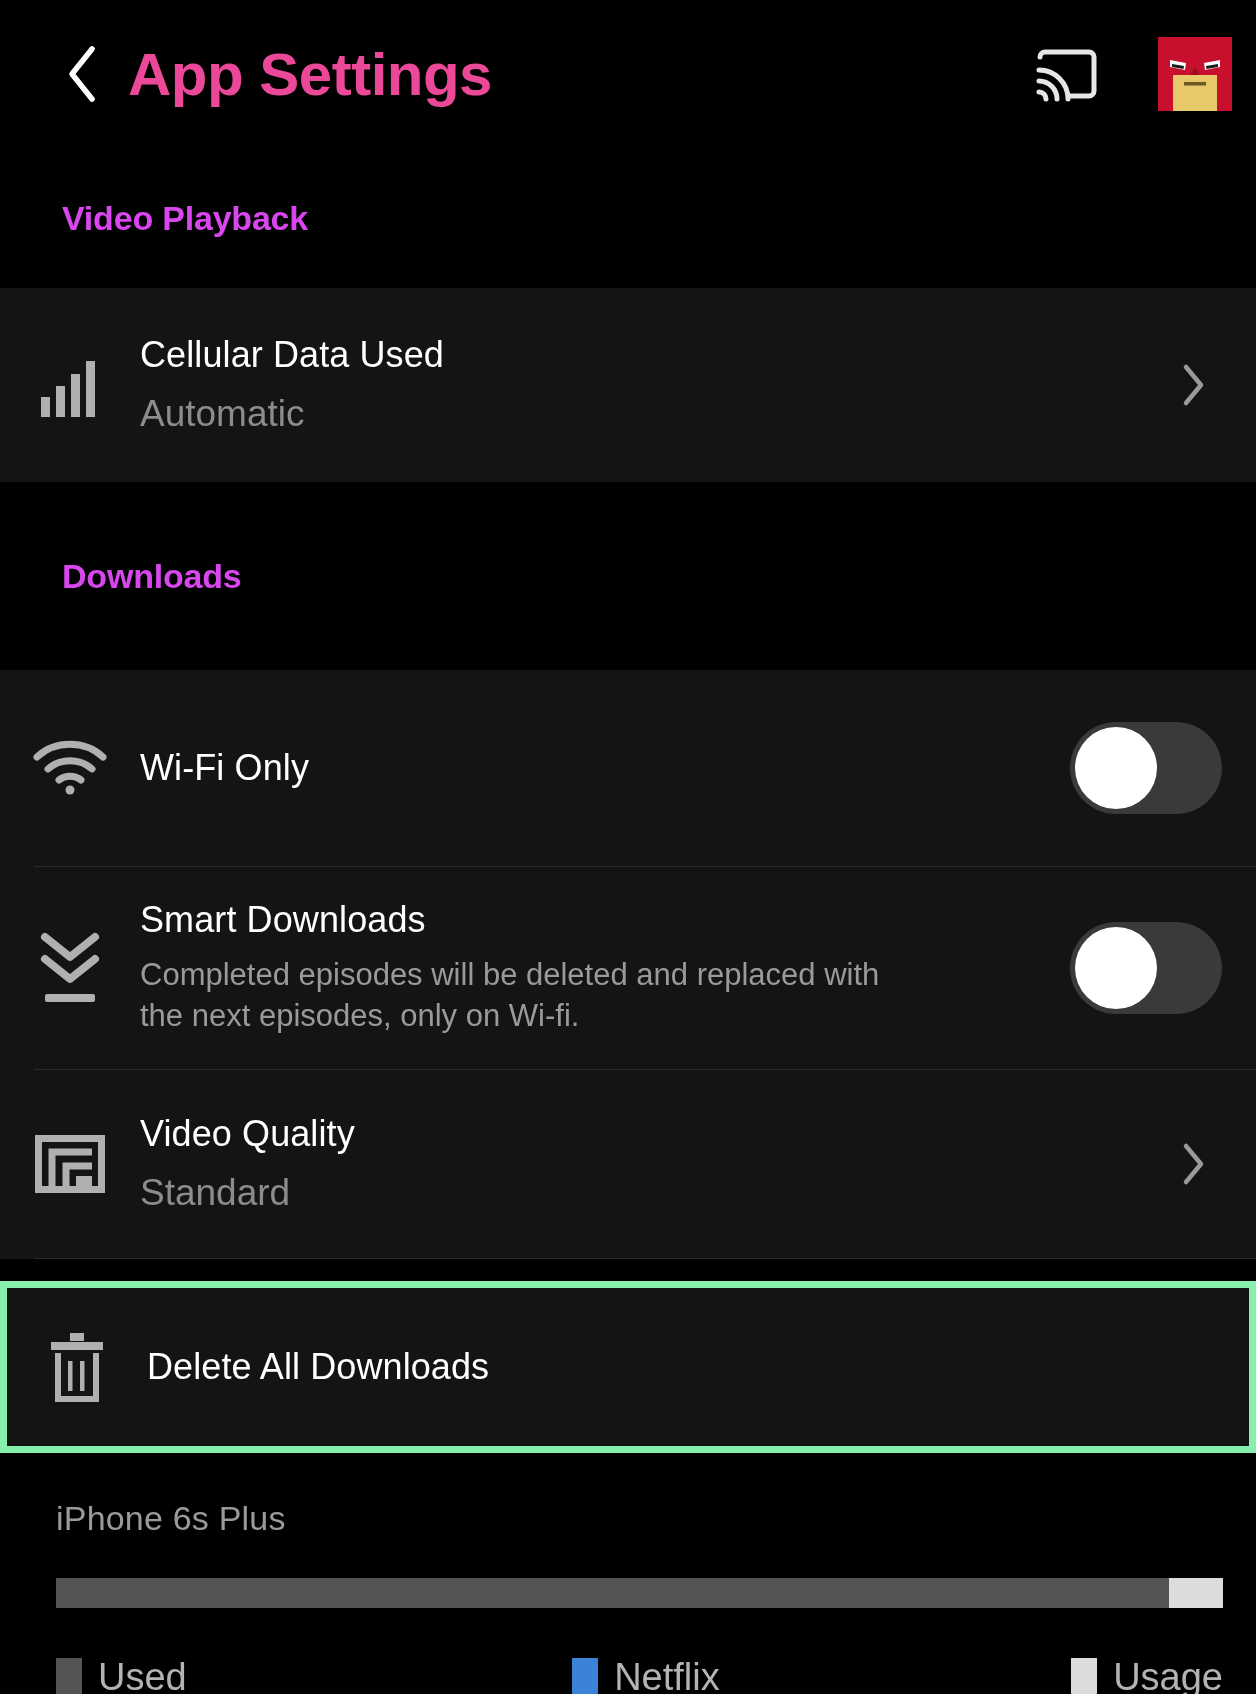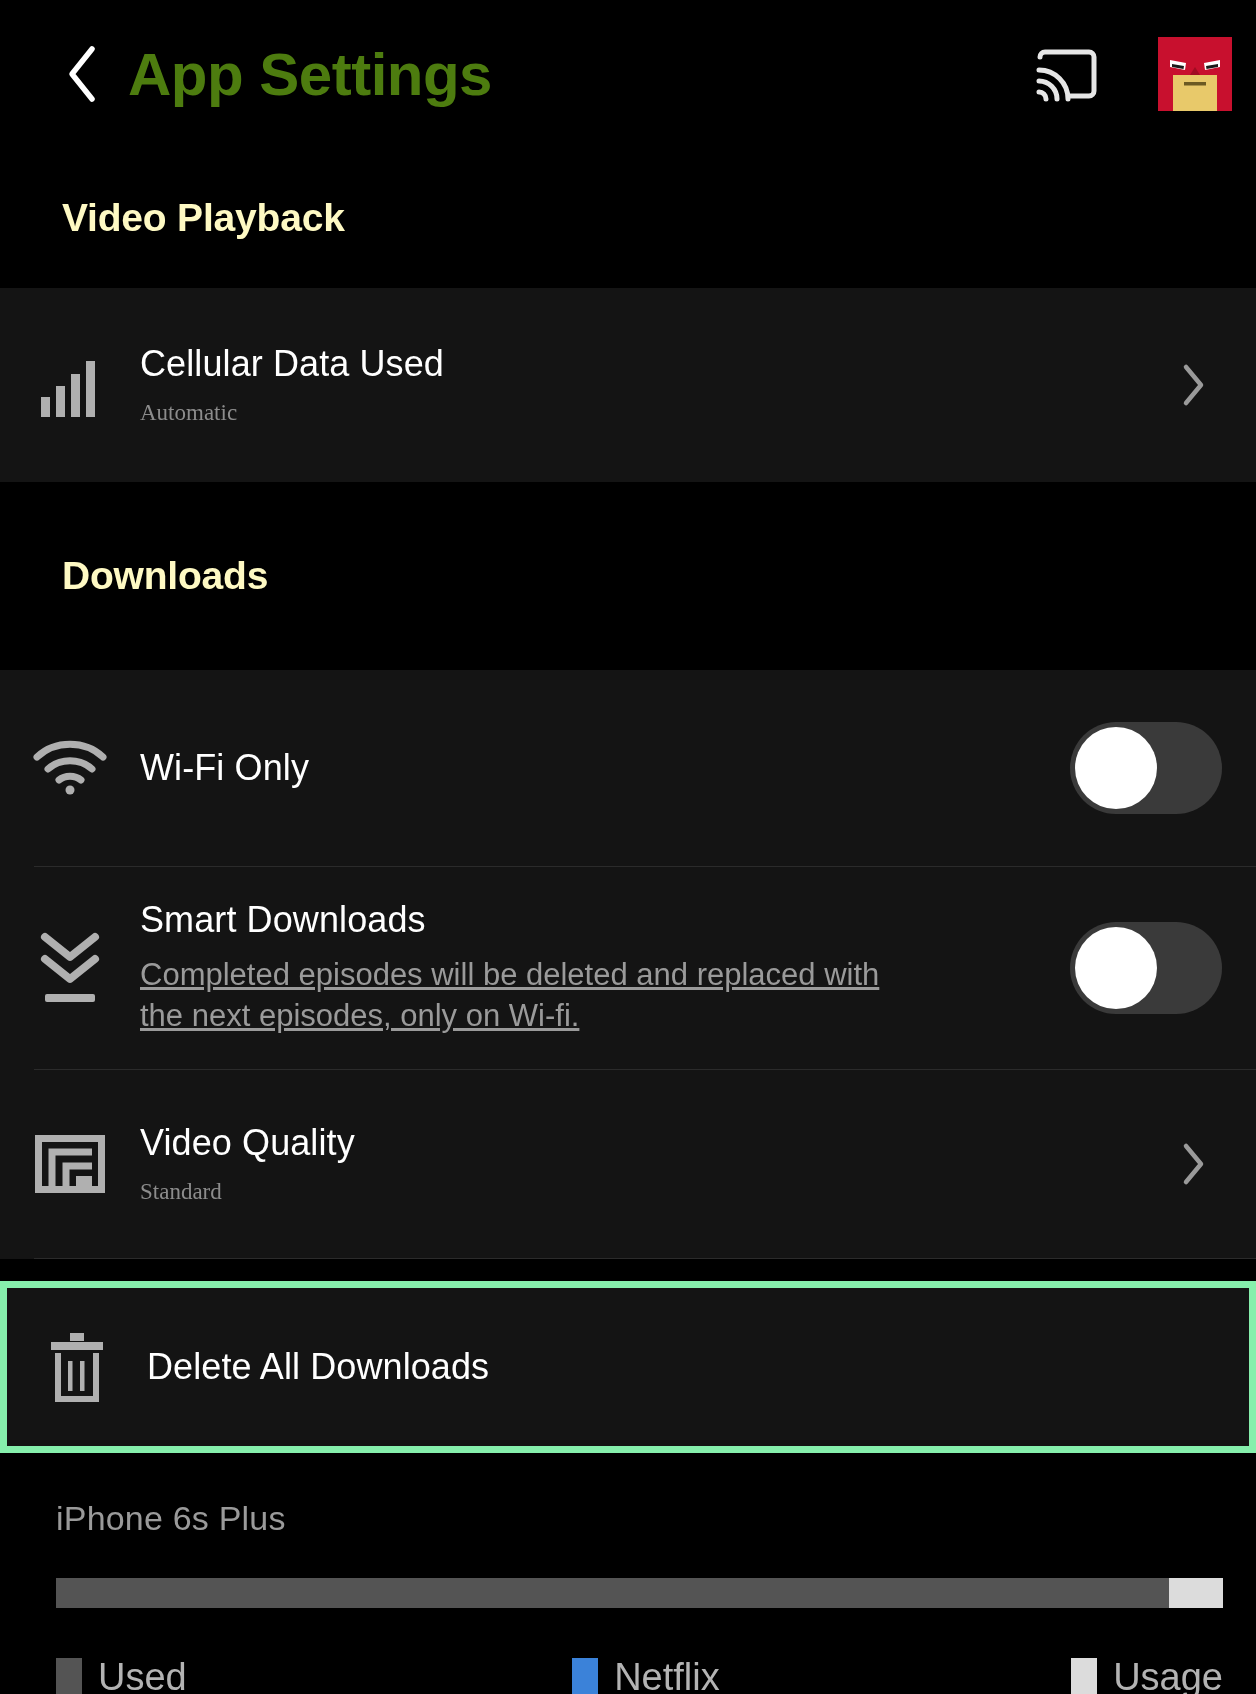--- a/index.html
+++ b/index.html
@@ -34,21 +34,21 @@
     flex: 0 0 auto;
     display: flex;
     align-items: center;
     justify-content: center;
     cursor: pointer;
   }
   .back-chevron svg { display: block; }
   .page-title {
     font-size: 60px;
     font-weight: 700;
-    color: #4d7c0f;
+    color: #ec4899;
     letter-spacing: -0.5px;
     margin-left: 26px;
     white-space: nowrap;
   }
   .header-spacer { flex: 1 1 auto; }
   .cast-icon {
     width: 70px; height: 60px;
     display: flex; align-items: center; justify-content: center;
     margin-right: 56px;
     cursor: pointer;
@@ -57,22 +57,22 @@
     width: 74px; height: 74px;
     flex: 0 0 auto;
     background: #c8102e;
     position: relative;
     overflow: hidden;
     cursor: pointer;
   }
 
   
   .section-title {
-    color: #fef9c3;
-    font-size: 39px;
+    color: #d946ef;
+    font-size: 34px;
     font-weight: 700;
     padding: 0 0 0 62px;
     letter-spacing: -0.2px;
   }
   .section-head {
     background: #000000;
     display: flex;
     align-items: center;
   }
   .sec-video { height: 140px; }
@@ -98,33 +98,31 @@
   .row-text { flex: 1 1 auto; padding-right: 20px; }
   .row-title {
     color: #ffffff;
     font-size: 36px;
     font-weight: 400;
     line-height: 1.18;
     letter-spacing: 0.1px;
   }
   .row-sub {
     color: #8c8c8c;
-    font-size: 23px;
+    font-size: 37px;
     font-weight: 400;
     margin-top: 14px;
     line-height: 1.22;
-    font-family: Liberation Serif, serif;
   }
   .row-desc {
     color: #9a9a9a;
     font-size: 31px;
     line-height: 1.34;
     margin-top: 12px;
     max-width: 740px;
-    text-decoration: underline;
   }
   .row-chevron {
     width: 56px;
     flex: 0 0 56px;
     display: flex;
     align-items: center;
     justify-content: center;
     cursor: pointer;
   }
   .divider {

